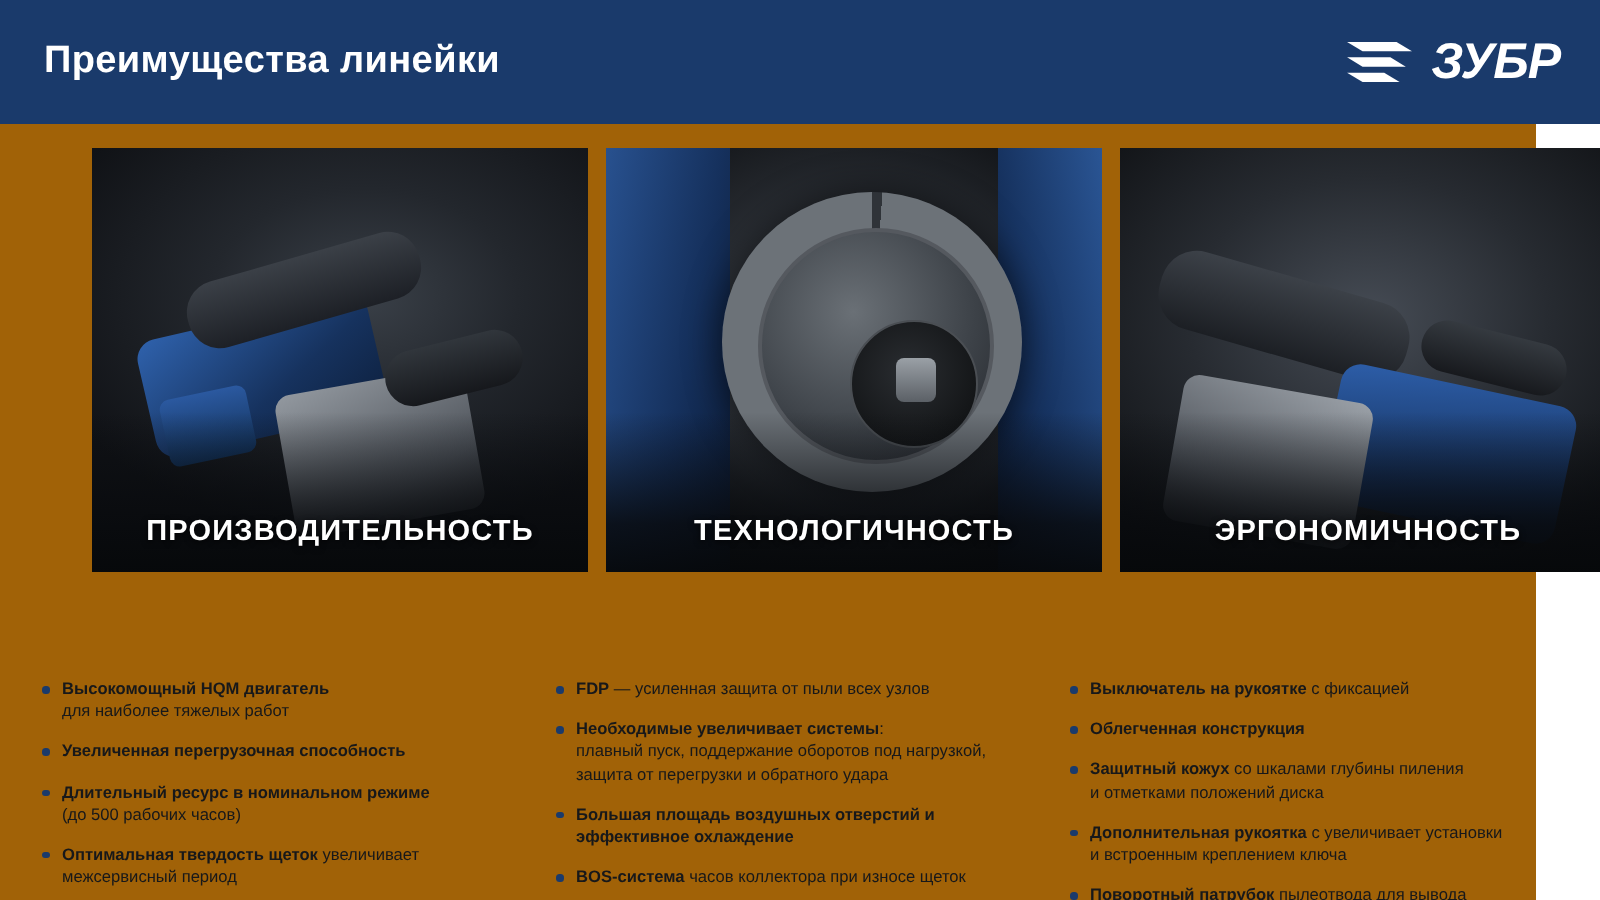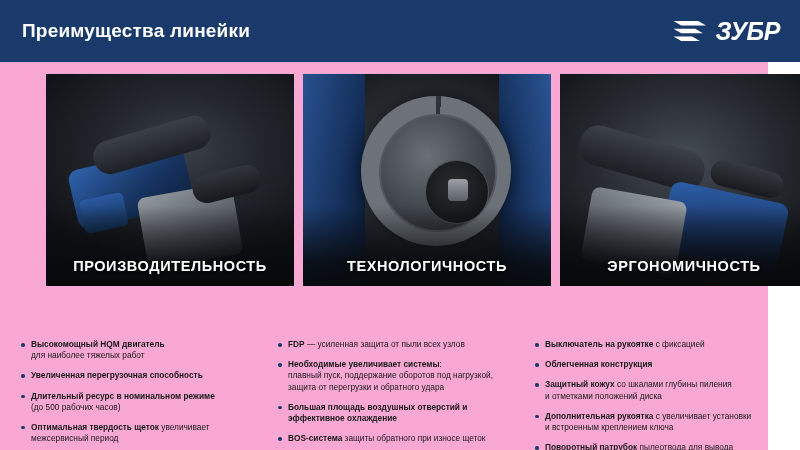--- a/index.html
+++ b/index.html
@@ -10,21 +10,21 @@
     width: 800px;
     height: 450px;
     background: #ffffff;
     font-family: "Liberation Sans", sans-serif;
     overflow: hidden;
   }
   .slide {
     position: relative;
     width: 768px;
     height: 450px;
-    background: #f9a8d4;
+    background: #a16207;
   }
   
   .header {
     position: absolute;
     left: 0; top: 0;
     width: 800px;
     height: 62px;
     background: #1a3a6b;
     display: flex;
     align-items: center;
@@ -257,21 +257,21 @@
           <b>FDP</b><span> — усиленная защита от пыли всех узлов</span>
         </div>
         <div class="bullet">
           <b>Необходимые увеличивает системы</b><span>:</span>
           <span class="sub">плавный пуск, поддержание оборотов под нагрузкой, защита от перегрузки и обратного удара</span>
         </div>
         <div class="bullet">
           <b>Большая площадь воздушных отверстий и эффективное охлаждение</b><span></span>
         </div>
         <div class="bullet">
-          <b>BOS-система</b><span> защиты обратного при износе щеток</span>
+          <b>BOS-система</b><span> часов коллектора при износе щеток</span>
         </div>
       </div>
     </div>
 
     <div class="column">
       <div class="photo ph3">
         <div class="ph-bg"></div>
         <div class="tool-body" style="left:18px; top:64px; width:128px; height:40px; background:linear-gradient(180deg,#3c4148 0%,#1c1f24 100%); transform:rotate(16deg); border-radius:18px;"></div>
         <div class="tool-body" style="left:104px; top:118px; width:120px; height:70px; background:linear-gradient(170deg,#2d5ea9 0%,#16325e 65%,#0c1d38 100%); transform:rotate(12deg); border-radius:10px;"></div>
         <div class="tool-body" style="left:26px; top:120px; width:96px; height:74px; background:linear-gradient(200deg,#9ba1a8 0%,#51565d 70%,#2b2e33 100%); transform:rotate(10deg); border-radius:8px;"></div>

